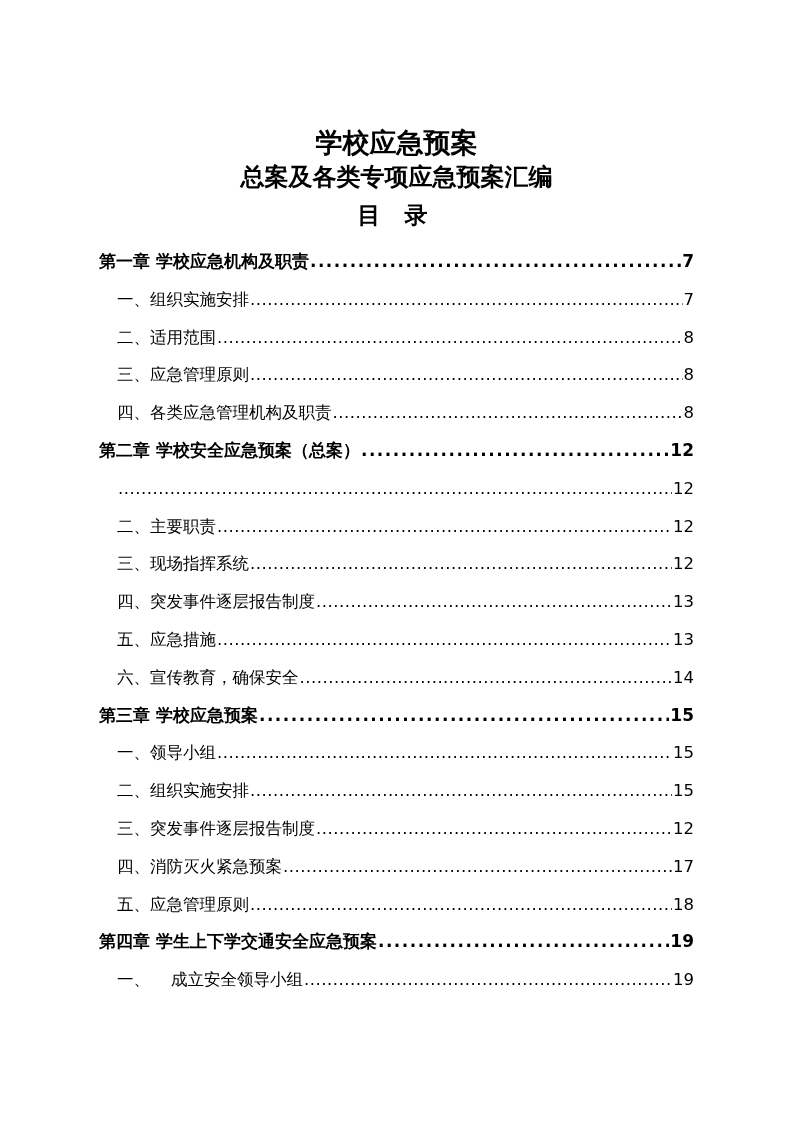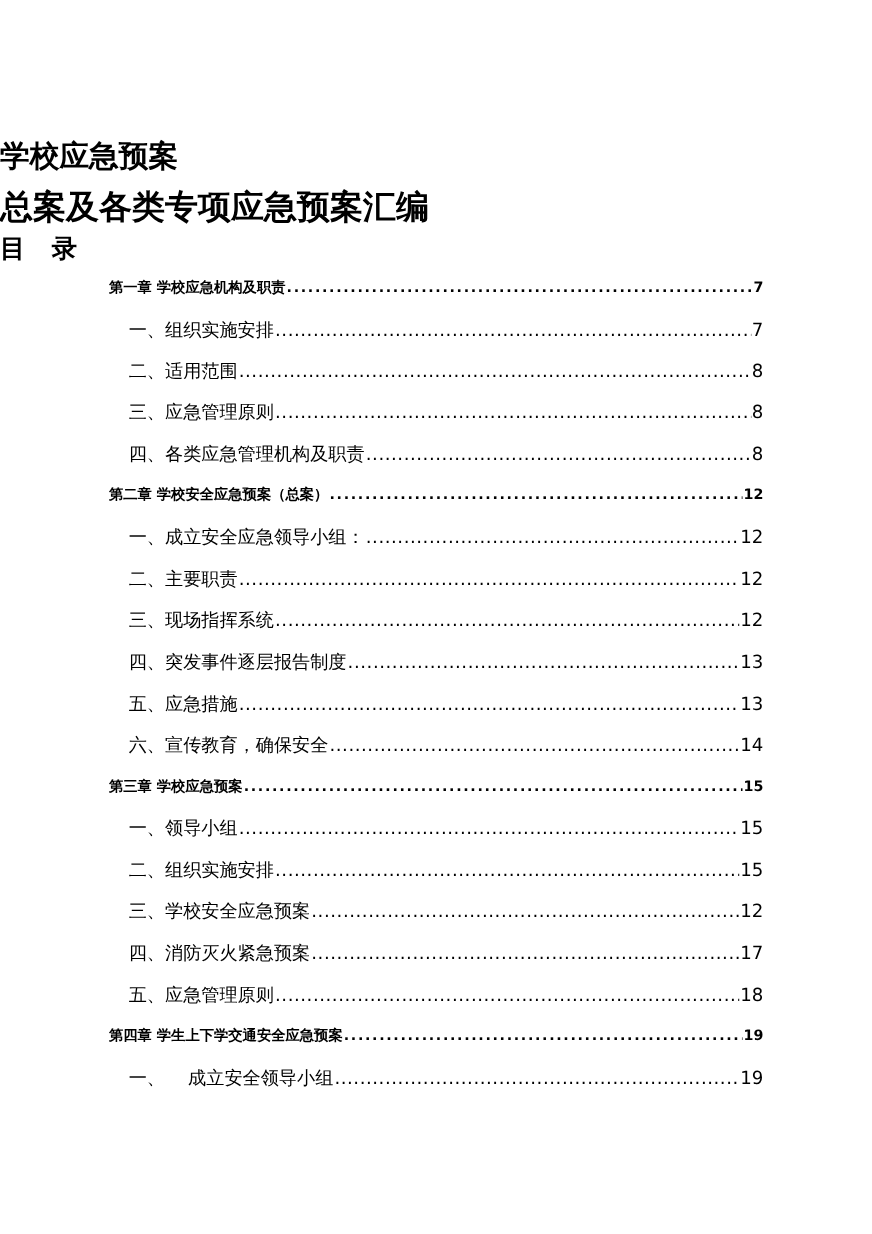--- a/index.html
+++ b/index.html
@@ -1,24 +1,24 @@
 <!DOCTYPE html>
 <html><head>
 <meta charset="utf-8">
 <style>
   html, body { margin: 0; padding: 0; background: #ffffff; }
   body { width: 793px; height: 1122px; position: relative; overflow: hidden;
          font-family: "DejaVu Sans", "Liberation Sans", sans-serif; color: #000; }
-  .title-block { position: absolute; top: 126px; left: 0; width: 793px; }
+  .title-block { position: absolute; top: 126px; left: 0; width: 793px; text-align: center; }
   .title1 { font-size: 27px; font-weight: bold; line-height: 34px; letter-spacing: 0px; }
-  .title2 { font-size: 30px; font-weight: bold; line-height: 34px; margin-top: 12px; }
+  .title2 { font-size: 24px; font-weight: bold; line-height: 34px; margin-top: 0px; }
   .title3 { font-size: 23px; font-weight: bold; line-height: 34px; margin-top: 4px; letter-spacing: 8px; }
   .toc { position: absolute; top: 243px; left: 99px; width: 595px; }
   .row { display: flex; align-items: baseline; height: 37.8px; line-height: 37.8px; white-space: nowrap; overflow: hidden; }
-  .row.chapter { font-weight: bold; font-size: 13px; }
+  .row.chapter { font-weight: bold; font-size: 17px; }
   .row.section { font-size: 16.5px; padding-left: 18px; }
   .row .label { flex: 0 0 auto; }
   .row .leader { flex: 1 1 auto; overflow: hidden; margin: 0 1px; }
   .row .leader::before { content: "........................................................................................................................................................................................................"; letter-spacing: 0.5px; }
   .row.chapter .leader::before { letter-spacing: 1.5px; }
   .row .page { flex: 0 0 auto; text-align: right; }
 </style>
 </head>
 <body>
 
@@ -53,21 +53,20 @@
     <span class="label">四、各类应急管理机构及职责</span>
     <span class="leader"></span>
     <span class="page">8</span>
   </div>
   <div class="row chapter">
     <span class="label">第二章  学校安全应急预案（总案）</span>
     <span class="leader"></span>
     <span class="page">12</span>
   </div>
   <div class="row section">
-    <span class="label">一、成立安全应急领导小组：</span>
     <span class="leader"></span>
     <span class="page">12</span>
   </div>
   <div class="row section">
     <span class="label">二、主要职责</span>
     <span class="leader"></span>
     <span class="page">12</span>
   </div>
   <div class="row section">
     <span class="label">三、现场指挥系统</span>
@@ -98,21 +97,21 @@
     <span class="label">一、领导小组</span>
     <span class="leader"></span>
     <span class="page">15</span>
   </div>
   <div class="row section">
     <span class="label">二、组织实施安排</span>
     <span class="leader"></span>
     <span class="page">15</span>
   </div>
   <div class="row section">
-    <span class="label">三、学校安全应急预案</span>
+    <span class="label">三、突发事件逐层报告制度</span>
     <span class="leader"></span>
     <span class="page">12</span>
   </div>
   <div class="row section">
     <span class="label">四、消防灭火紧急预案</span>
     <span class="leader"></span>
     <span class="page">17</span>
   </div>
   <div class="row section">
     <span class="label">五、应急管理原则</span>

